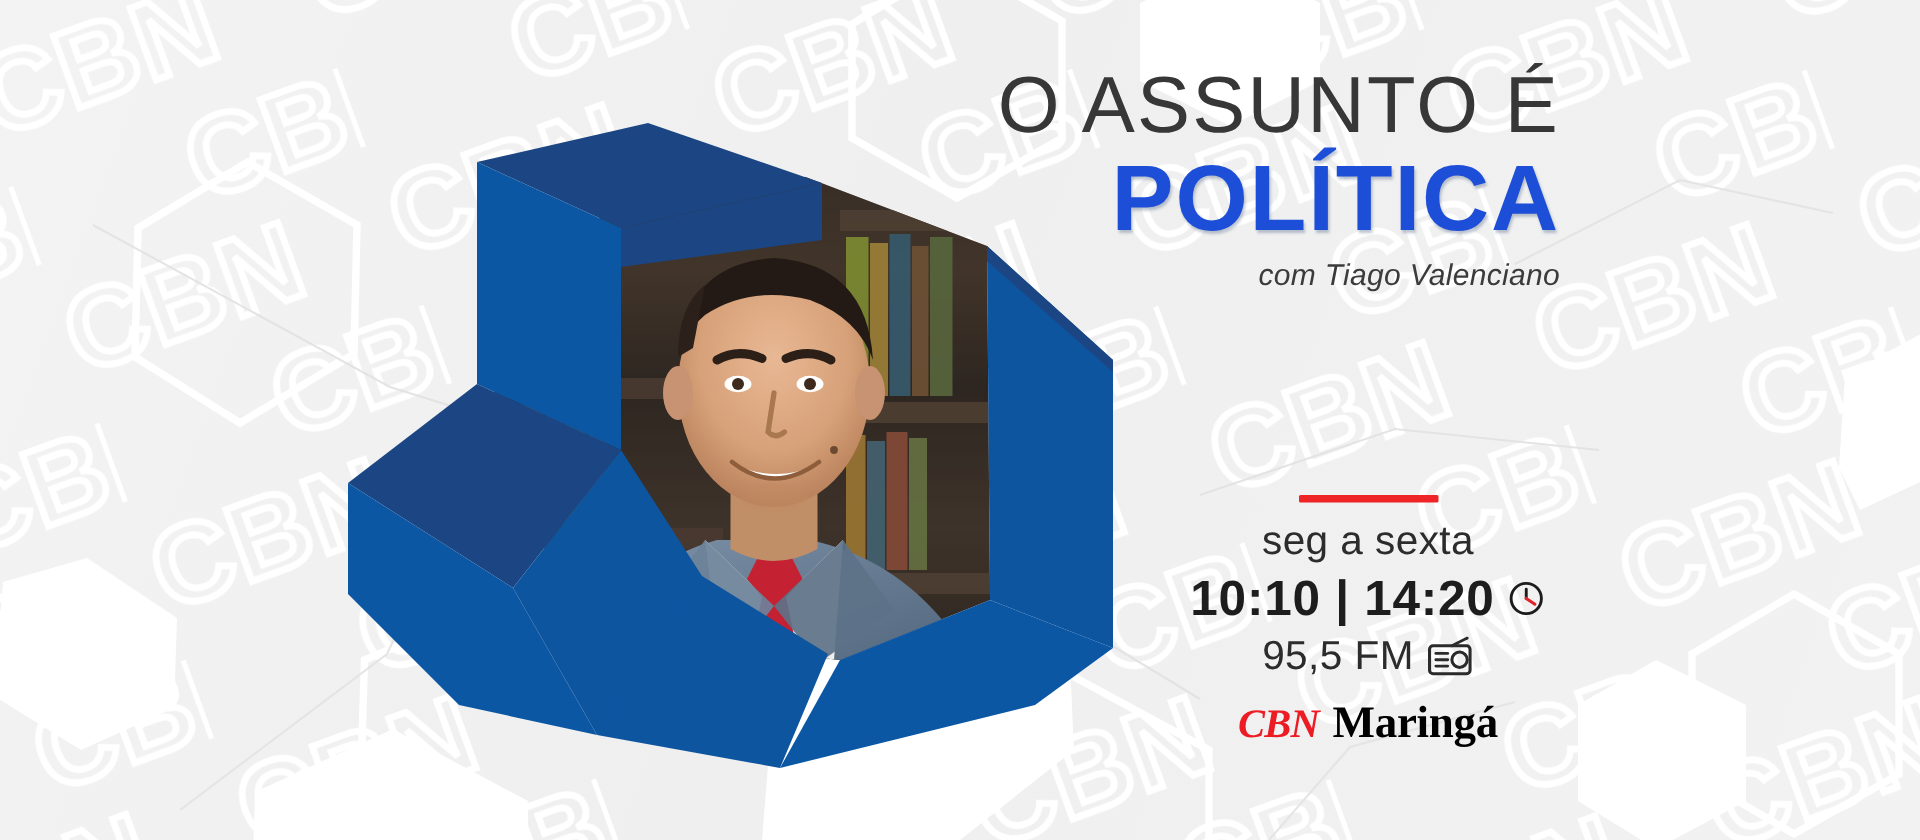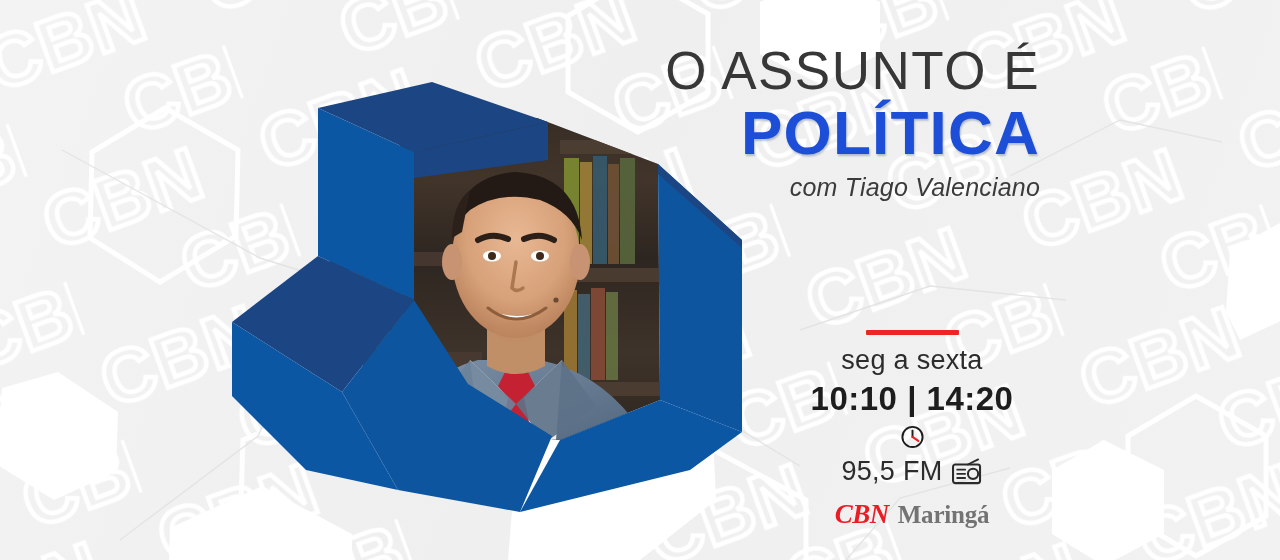--- a/index.html
+++ b/index.html
@@ -61,21 +61,21 @@
     font-size: 62px;
     font-weight: bold;
     color: #1d4ed8;
     letter-spacing: 1.2px;
     line-height: 1.05;
     margin-top: 2px;
     text-shadow: 1px 2px 2px rgba(90,110,140,0.40);
     white-space: nowrap;
   }
   #line-com {
-    font-size: 25px;
+    font-size: 20px;
     font-style: italic;
     color: #3b3b3b;
     margin-top: 8px;
     letter-spacing: 0.2px;
     white-space: nowrap;
   }
 
   #schedule-block {
     position: absolute;
     right: 228px;
@@ -95,21 +95,20 @@
     color: #2c2c2c;
     letter-spacing: 0.3px;
     line-height: 1;
     margin-bottom: 8px;
   }
   .time-row {
     display: flex;
     align-items: center;
     justify-content: center;
     gap: 9px;
-    flex-direction: column;
   }
   #times {
     font-size: 33px;
     font-weight: bold;
     color: #1d1d1d;
     letter-spacing: 0.5px;
     line-height: 1;
   }
   .freq-row {
     display: flex;
@@ -136,22 +135,22 @@
     font-family: "Liberation Serif", serif;
     font-style: italic;
     font-weight: bold;
     font-size: 27px;
     color: #ec1c24;
     letter-spacing: -0.5px;
   }
   #logo-city {
     font-family: "Liberation Serif", serif;
     font-weight: bold;
-    font-size: 25px;
-    color: #737373;
+    font-size: 30px;
+    color: #000000;
     letter-spacing: -0.2px;
   }
   .icon-svg { display: block; }
 </style>
 </head>
 <body>
 
 <div id="banner">
 
   <div id="bg-base"></div>

